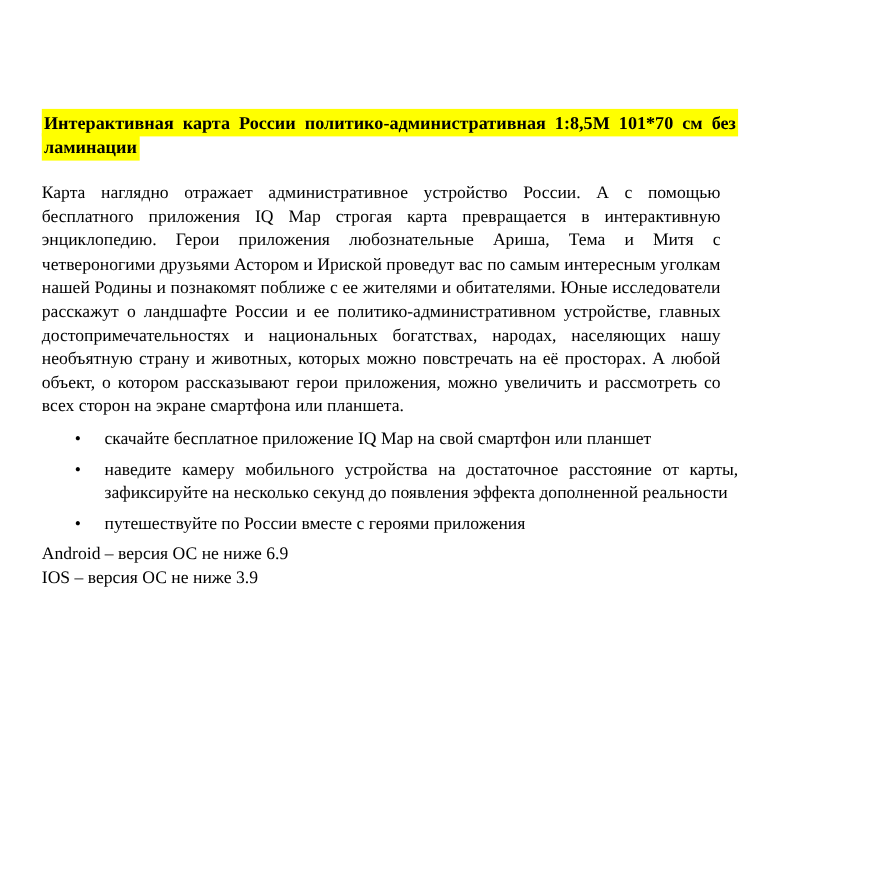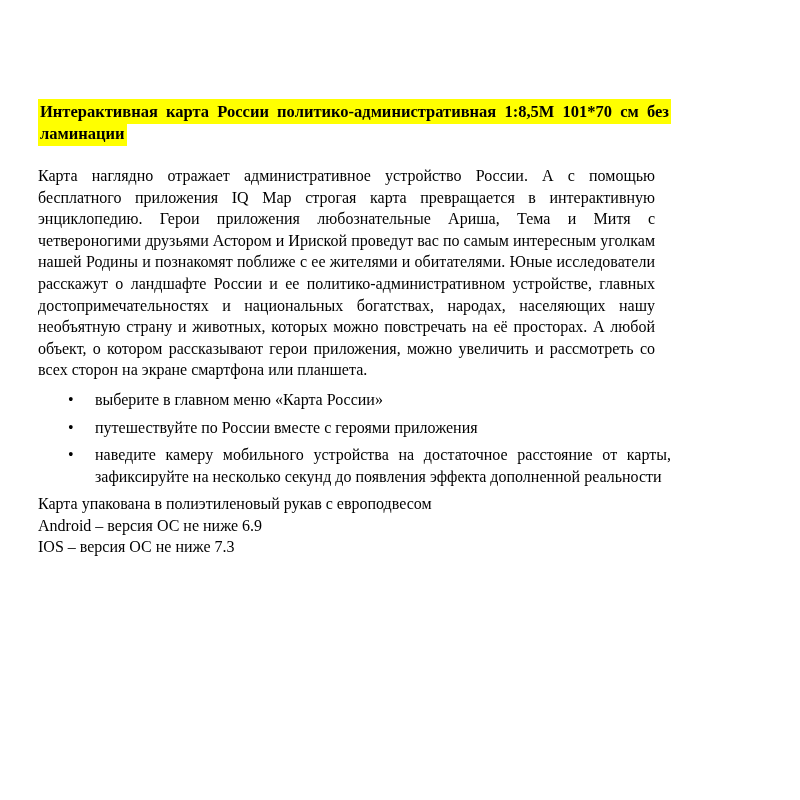--- a/index.html
+++ b/index.html
@@ -64,26 +64,25 @@
 </head>
 <body>
 
 <div class="page">
 
   <h1 class="title"><mark style="background: rgb(255, 255, 0);">Интерактивная карта России политико-административная 1:8,5М 101*70 см без ламинации</mark></h1>
 
   <p class="desc">Карта наглядно отражает административное устройство России. А с помощью бесплатного приложения IQ Map строгая карта превращается в интерактивную энциклопедию. Герои приложения любознательные Ариша, Тема и Митя с четвероногими друзьями Астором и Ириской проведут вас по самым интересным уголкам нашей Родины и познакомят поближе с ее жителями и обитателями. Юные исследователи расскажут о ландшафте России и ее политико-административном устройстве, главных достопримечательностях и национальных богатствах, народах, населяющих нашу необъятную страну и животных, которых можно повстречать на её просторах. А любой объект, о котором рассказывают герои приложения, можно увеличить и рассмотреть со всех сторон на экране смартфона или планшета.</p>
 
   <ul class="steps">
-    <li>выберите в главном меню «Карта России»</li>
+    <li>скачайте бесплатное приложение IQ Map на свой смартфон или планшет</li>
+    <li>наведите камеру мобильного устройства на достаточное расстояние от карты, зафиксируйте на несколько секунд до появления эффекта дополненной реальности</li>
     <li>путешествуйте по России вместе с героями приложения</li>
-    <li>наведите камеру мобильного устройства на достаточное расстояние от карты, зафиксируйте на несколько секунд до появления эффекта дополненной реальности</li>
   </ul>
 
 
-  <div class="line">Карта упакована в полиэтиленовый рукав с европодвесом</div>
 
 
   <div class="line">Android – версия ОС не ниже 6.9</div>
 
-  <div class="line">IOS – версия ОС не ниже 7.3</div>
+  <div class="line">IOS – версия ОС не ниже 3.9</div>
 
 </div>
 
 </body></html>

